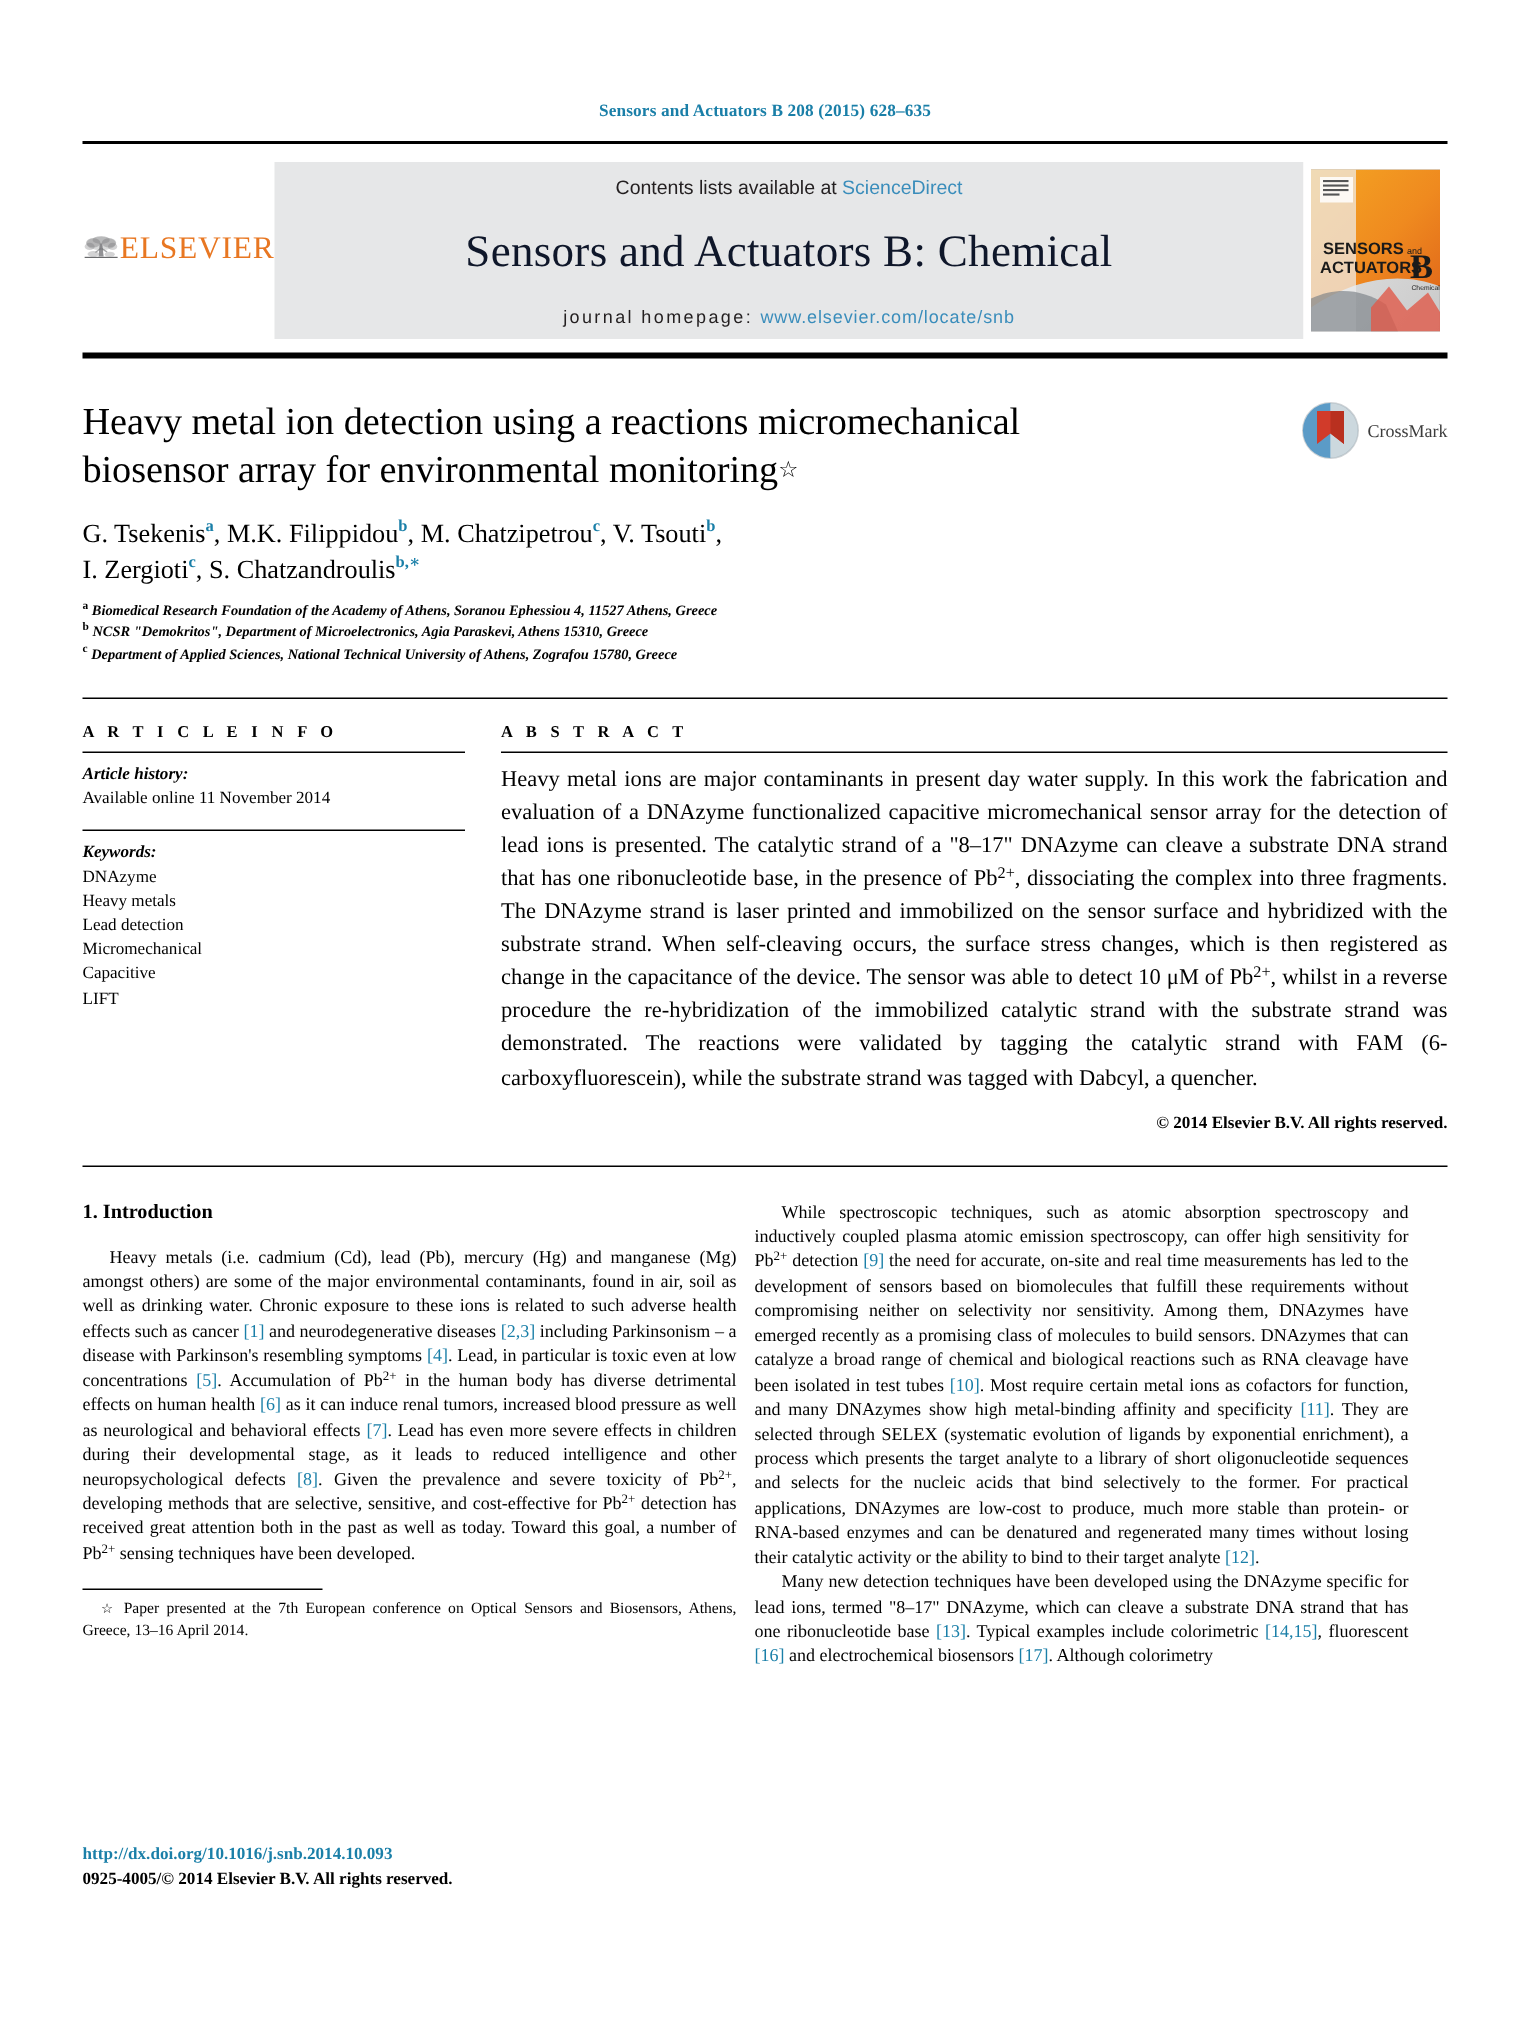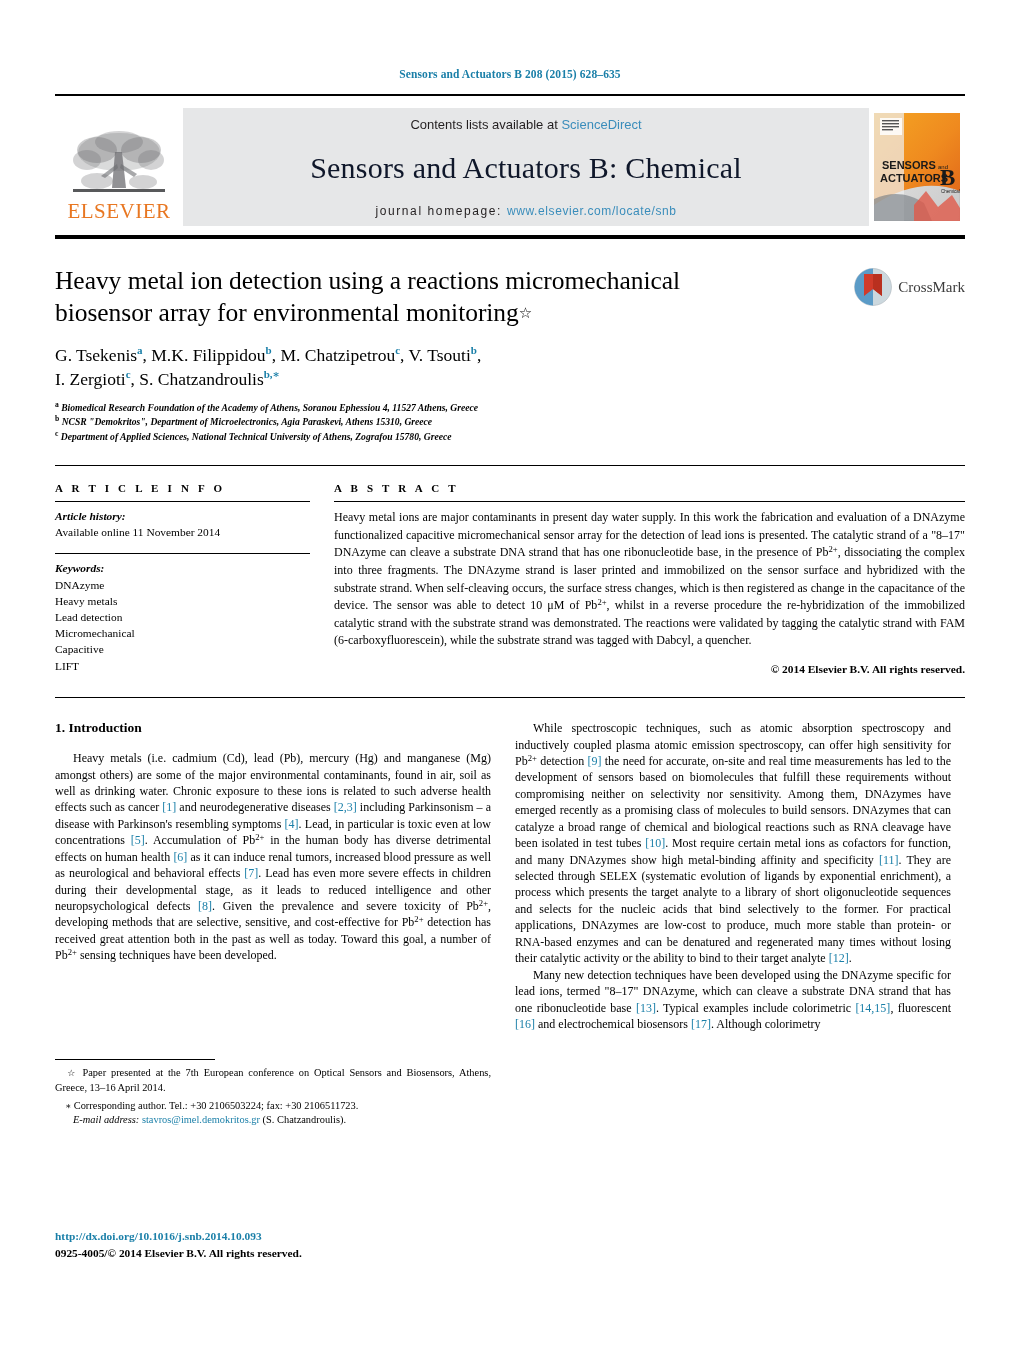--- a/index.html
+++ b/index.html
@@ -38,21 +38,21 @@
   .masthead {
     margin: 12px 55px 0 55px;
     display: flex;
     align-items: stretch;
     height: 118px;
   }
   .elsevier-logo {
     width: 128px;
     flex: 0 0 128px;
     display: flex;
-    flex-direction: column;
+    flex-direction: row;
     align-items: center;
     justify-content: flex-end;
     padding-bottom: 4px;
     background: #fff;
   }
   .tree-svg { display:block; }
   .elsevier-word {
     color: #E87722;
     font-family: "Liberation Serif", serif;
     font-size: 21px;
@@ -133,21 +133,21 @@
   .affils sup { font-size: 7.6px; font-style: normal; }
   .crossmark {
     position: absolute;
     right: 0;
     top: 2px;
     display: flex;
     align-items: center;
     gap: 5px;
   }
   .crossmark-label {
-    font-size: 15px;
+    font-size: 12px;
     color: #3c3c3c;
     font-family: "Liberation Serif", serif;
   }
   .rule-mid {
     margin: 20px 55px 0 55px;
     border-top: 1.5px solid #000;
   }
   
   .info-abstract {
     margin: 16px 55px 0 55px;
@@ -162,39 +162,39 @@
     font-weight: bold;
     letter-spacing: 3.2px;
     margin-bottom: 7px;
   }
   .hr-dark { border-top: 1.8px solid #000; }
   .info-group { padding-top: 6px; font-size: 11.4px; line-height: 1.42; }
   .info-label { font-style: italic; font-weight: bold; }
   .info-sep { border-top: 1.2px solid #000; margin-top: 13px; }
   .abstract-body {
     padding-top: 7px;
-    font-size: 12px;
+    font-size: 15px;
     line-height: 1.47;
     text-align: justify;
   }
   .abstract-copy {
     text-align: right;
     font-weight: bold;
     margin-top: 13px;
     font-size: 11.4px;
   }
   .rule-bot {
     margin: 22px 55px 0 55px;
     border-top: 1.5px solid #000;
   }
   
   .body-cols {
     margin: 22px 55px 0 55px;
     display: flex;
-    gap: 24px;
+    gap: 12px;
     position: relative;
   }
   .bcol { width: 436px; flex: 0 0 436px; }
   .h1 {
     font-size: 13.5px;
     font-weight: bold;
     margin: 0 0 14px 0;
   }
   .para {
     font-size: 12px;
@@ -382,27 +382,20 @@
       <p class="para">Many new detection techniques have been developed using the DNAzyme specific for lead ions, termed "8–17" DNAzyme, which can cleave a substrate DNA strand that has one ribonucleotide base <span style="color:#1a7fa8">[13]</span>. Typical examples include colorimetric <span style="color:#1a7fa8">[14,15]</span>, fluorescent <span style="color:#1a7fa8">[16]</span> and electrochemical biosensors <span style="color:#1a7fa8">[17]</span>. Although colorimetry</p>
     </div>
   </div>
 
   <div class="footnote-area">
     <div class="fn-rule"></div>
     <div class="fn">
       <span class="indent"></span><span class="fn-star">☆</span>
       <span>Paper presented at the 7th European conference on Optical Sensors and Biosensors, Athens, Greece, 13–16 April 2014.</span>
     </div>
-    <div class="fn" style="margin-top:3px;">
-      <span class="indent"></span><span class="fn-star">∗</span>
-      <span>Corresponding author. Tel.: +30 2106503224; fax: +30 2106511723.</span><br>
-      <span style="display:inline-block;width:18px;"></span><span class="fn-email-label">E-mail address:</span>
-      <span class="link">stavros@imel.demokritos.gr</span>
-      <span>(S. Chatzandroulis).</span>
-    </div>
   </div>
 
   <div class="doi-block">
     <div class="doi-link">http://dx.doi.org/10.1016/j.snb.2014.10.093</div>
     <div class="issn">0925-4005/© 2014 Elsevier B.V. All rights reserved.</div>
   </div>
 
 </div>
 
 </body></html>

